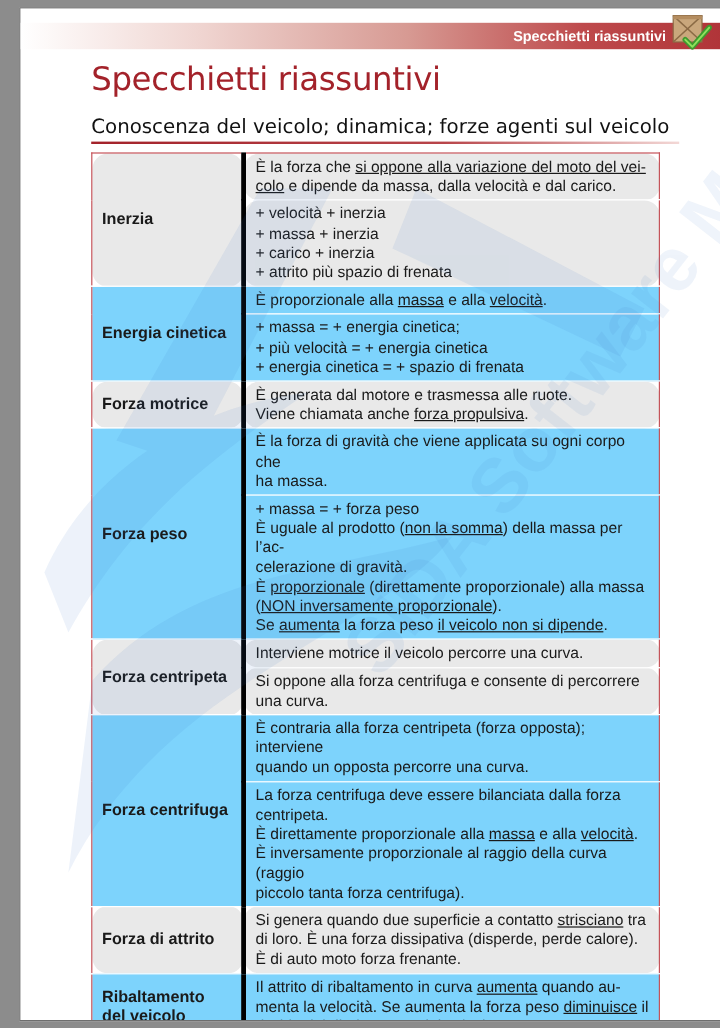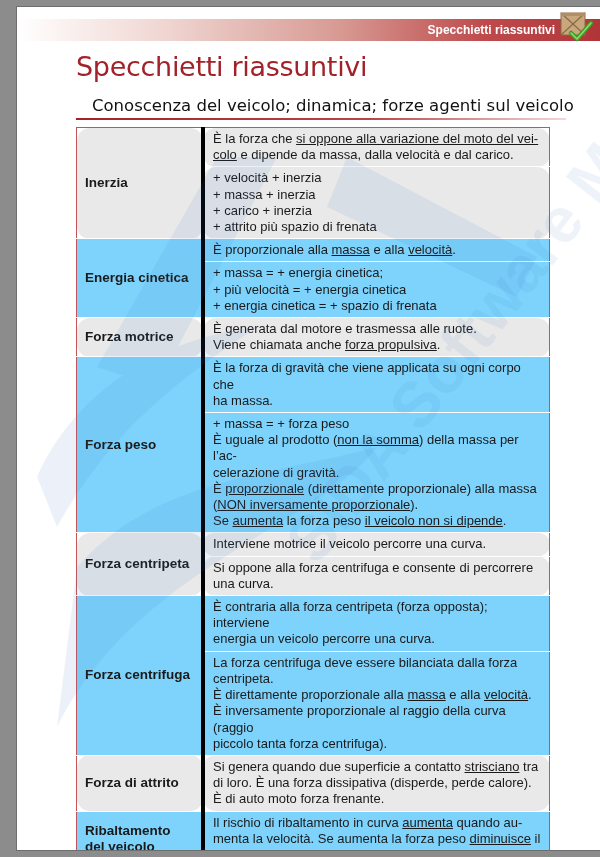--- a/index.html
+++ b/index.html
@@ -3,21 +3,21 @@
 <meta charset="utf-8">
 <style>
   html, body { margin: 0; padding: 0; }
   body { width: 600px; height: 857px; background: #8c8c8c; position: relative; overflow: hidden; font-family: "Liberation Sans", sans-serif; }
   .page { position: absolute; left: 16px; top: 6px; width: 586px; height: 843px; background: #ffffff; border: 1px solid #6e6e6e; overflow: hidden; }
   .band { position: absolute; left: 0; top: 12px; width: 586px; height: 22px;
           background: linear-gradient(to right, #ffffff 0%, #f0d6d2 25%, #d79a93 55%, #be4a4c 80%, #b03438 100%); }
   .band-title { position: absolute; right: 48px; top: 4px; color: #ffffff; font-size: 12px; font-weight: bold; }
   .band-icon { position: absolute; right: 8px; top: -12px; width: 40px; height: 40px; }
   .title { position: absolute; left: 59px; top: 44px; color: #a3222a; font-family: "DejaVu Sans", sans-serif; font-size: 27px; letter-spacing: -0.3px; }
-  .subtitle { position: absolute; left: 59px; top: 89px; color: #111; font-family: "DejaVu Sans", sans-serif; font-size: 16.5px; margin-left: 16px; }
+  .subtitle { position: absolute; left: 59px; top: 89px; color: #111; font-family: "DejaVu Sans", sans-serif; font-size: 16.5px; }
   .rule { position: absolute; left: 59px; top: 111px; width: 490px; height: 2px;
           background: linear-gradient(to right, #a3222a 0%, #b8454a 60%, #f3d8d6 100%); }
   .watermark { position: absolute; left: 0; top: 0; width: 586px; height: 843px; pointer-events: none; z-index: 2; }
   table.summary { position: absolute; left: 59px; top: 120px; width: 474px; border-collapse: collapse; border: 1.5px solid #c5545a; font-size: 13px; color: #1a1a1a; z-index: 1; }
   table.summary td { border-bottom: 1.5px solid #ffffff; padding: 3px 8px 3px 8px; line-height: 16.2px; vertical-align: middle; }
   td.label { width: 108px; font-weight: bold; font-size: 13.5px; border-right: 4px solid #000000; padding-left: 8px; }
   tr.gray td { background: #e9e9e9; border-radius: 13px; }
   tr.pink td { background: #7dd3fc; }
   td.desc { padding: 4px 8px; }
   .u { text-decoration: underline; }
@@ -108,21 +108,21 @@
         <tr class="gray">
           <td class="desc">
             <span class="line"><span>Si oppone alla forza centrifuga e consente di percorrere</span></span>
             <span class="line"><span>una curva.</span></span>
           </td>
         </tr>
         <tr class="pink">
           <td class="label" rowspan="2">Forza centrifuga</td>
           <td class="desc">
             <span class="line"><span>È contraria alla forza centripeta (forza opposta); interviene</span></span>
-            <span class="line"><span>energia un veicolo percorre una curva.</span></span>
+            <span class="line"><span>quando un opposta percorre una curva.</span></span>
           </td>
         </tr>
         <tr class="pink">
           <td class="desc">
             <span class="line"><span>La forza centrifuga deve essere bilanciata dalla forza centripeta.</span></span>
             <span class="line"><span>È direttamente proporzionale alla </span><span class="u">massa</span><span> e alla </span><span class="u">velocità</span><span>.</span></span>
             <span class="line"><span>È inversamente proporzionale al raggio della curva (raggio</span></span>
             <span class="line"><span>piccolo tanta forza centrifuga).</span></span>
           </td>
         </tr>
@@ -133,21 +133,21 @@
             <span class="line"><span>di loro. È una forza dissipativa (disperde, perde calore).</span></span>
             <span class="line"><span>È di auto moto forza frenante.</span></span>
           </td>
         </tr>
         <tr class="pink">
           <td class="label" rowspan="1">
             <span class="line">Ribaltamento</span>
             <span class="line">del veicolo</span>
           </td>
           <td class="desc">
-            <span class="line"><span>Il rischio di ribaltamento in curva </span><span class="u">aumenta</span><span> quando au-</span></span>
+            <span class="line"><span>Il attrito di ribaltamento in curva </span><span class="u">aumenta</span><span> quando au-</span></span>
             <span class="line"><span>menta la velocità. Se aumenta la forza peso </span><span class="u">diminuisce</span><span> il</span></span>
             <span class="line"><span>rischio del ribaltamento del veicolo.</span></span>
           </td>
         </tr>
       </tbody>
   </table>
 
   <svg class="watermark" viewBox="0 0 586 843">
     <g fill="#3a74c4" opacity="0.09">
       <path d="M40 720 C 120 560, 300 520, 360 440 C 250 470, 140 470, 60 560 Z"></path>

